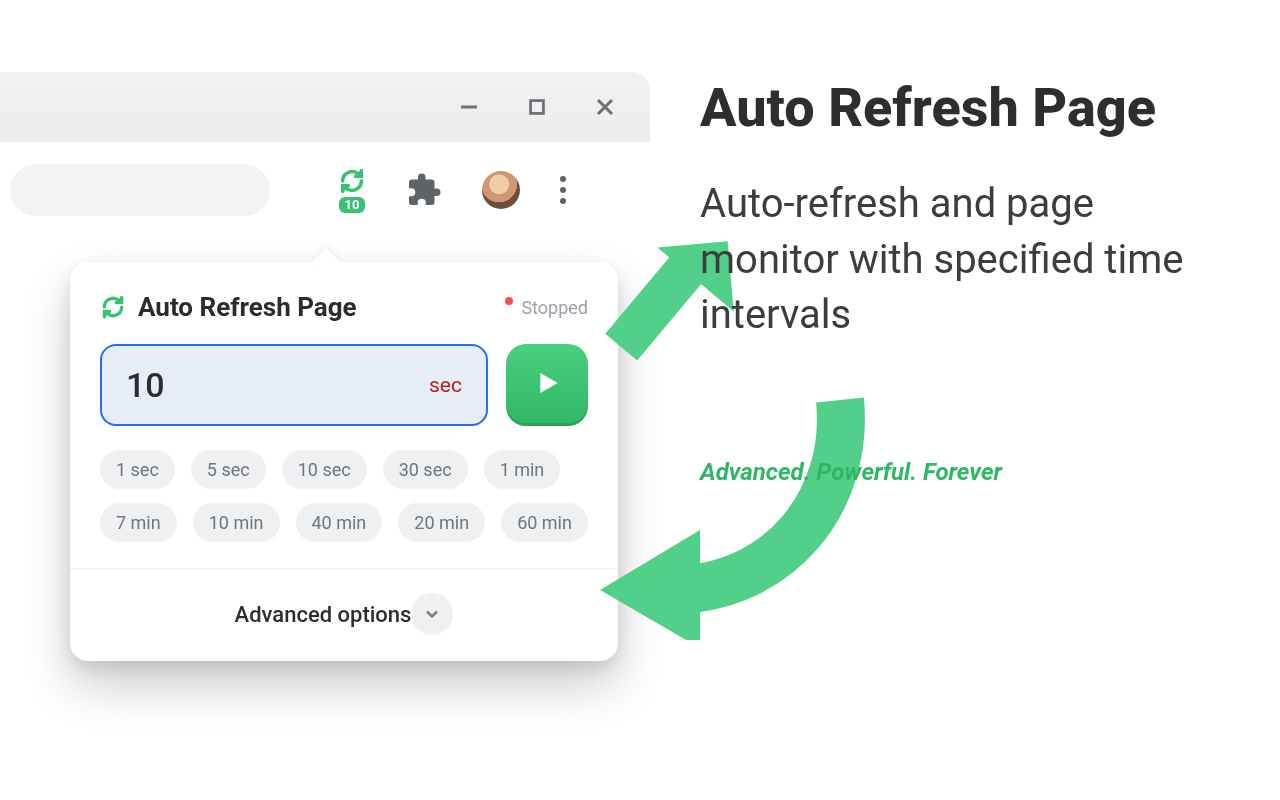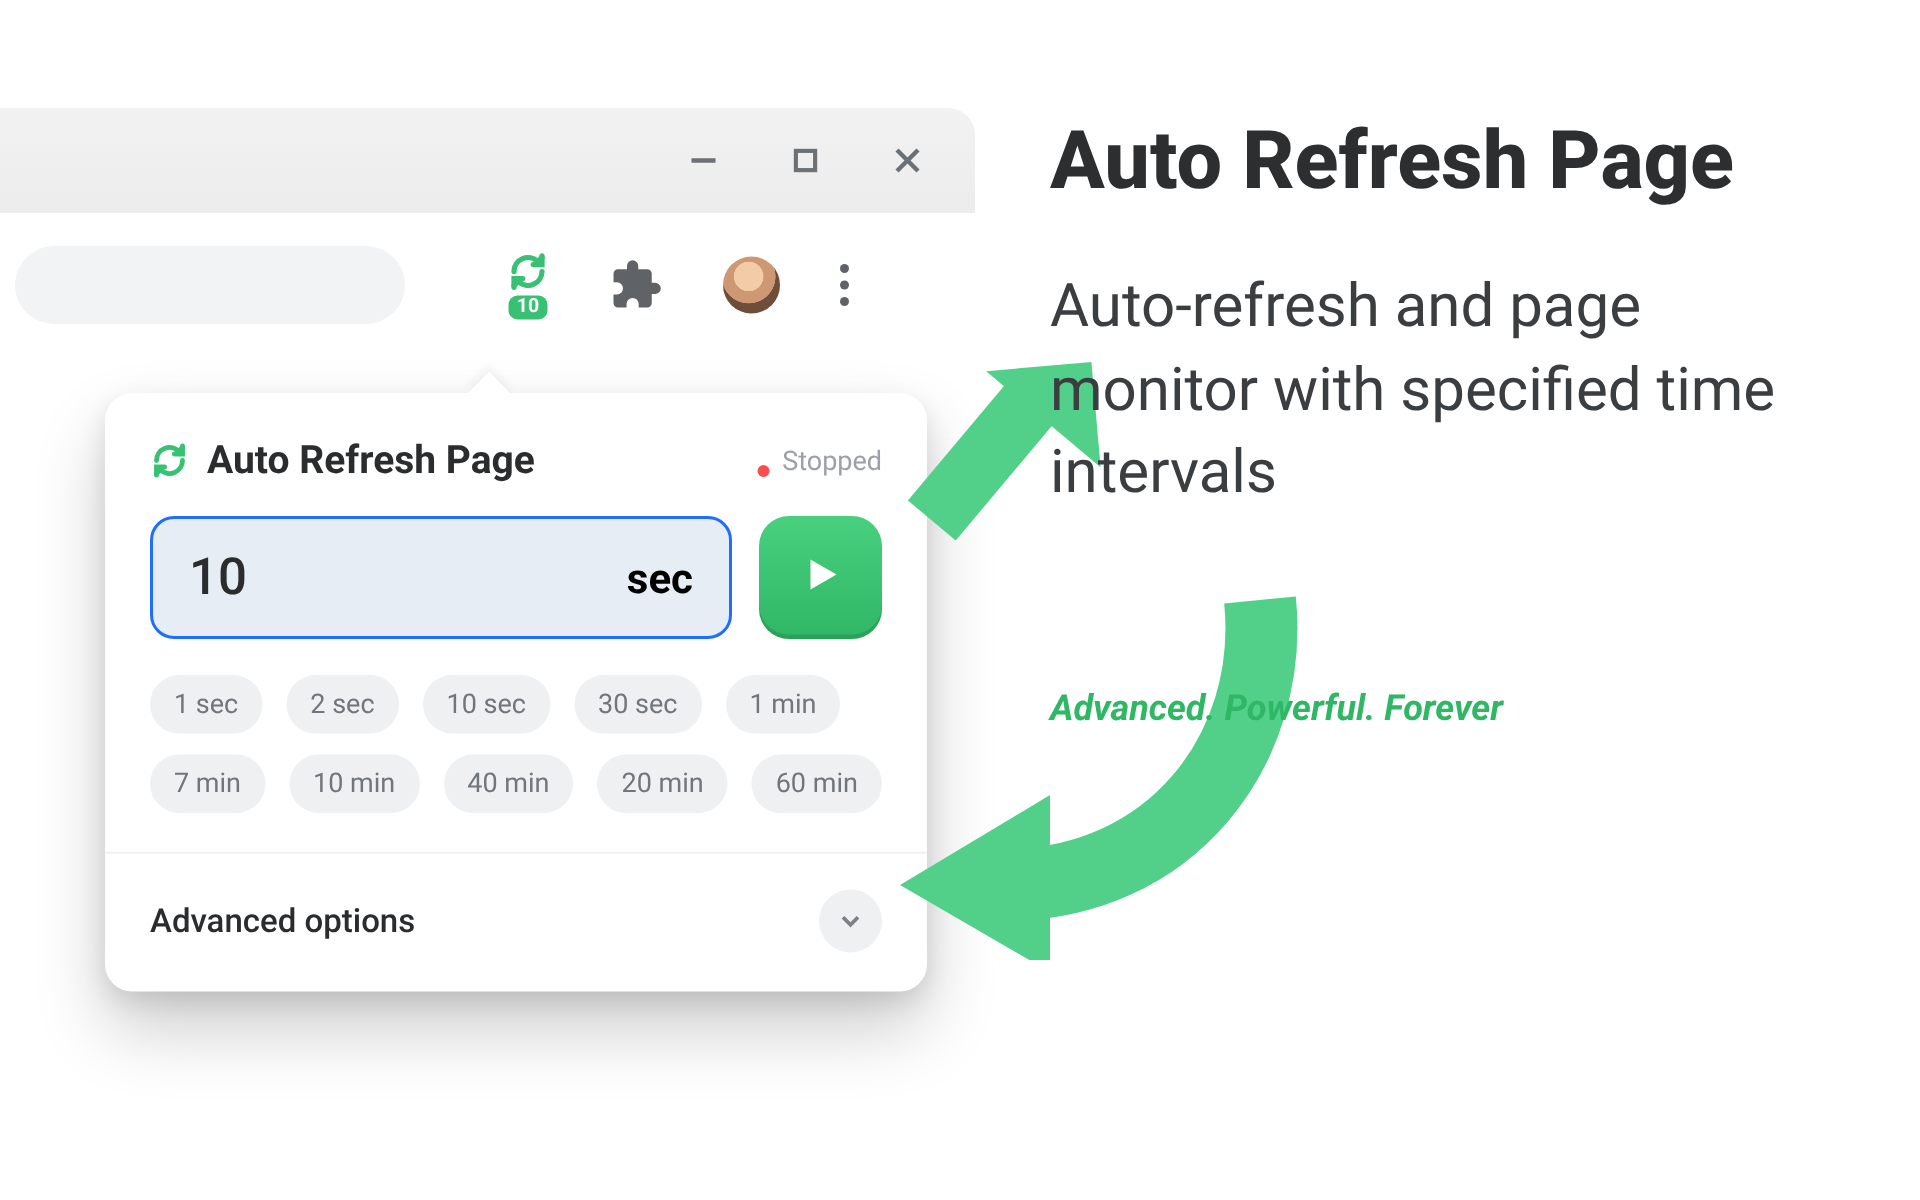--- a/index.html
+++ b/index.html
@@ -64,54 +64,54 @@
   }
   .popup::before {
     content:""; position:absolute; top:-10px; left:246px;
     width:20px; height:20px; background:#fff; transform:rotate(45deg);
     box-shadow: -3px -3px 6px rgba(0,0,0,.05);
   }
   .popup-header { display:flex; align-items:center; justify-content:space-between; margin-bottom:22px; }
   .popup-title-wrap { display:flex; align-items:center; gap:12px; }
   .popup-title-wrap .refresh-glyph { width:26px; height:26px; }
   .popup-title { font-size:26px; font-weight:700; color:#2a2c2e; }
-  .status { display:flex; align-items:flex-end; gap:8px; color:#9ba1a8; font-size:18px; }
+  .status { display:flex; align-items:flex-start; gap:8px; color:#9ba1a8; font-size:18px; }
   .status-dot { width:8px; height:8px; background:#ff4d4f; border-radius:50%; }
 
   .input-row { display:flex; gap:18px; align-items:stretch; margin-bottom:24px; }
   .interval-input {
     flex:1; height:82px;
     border:2.5px solid #1e6fff;
     background:#e6edf5;
     border-radius:16px;
     display:flex; align-items:center; justify-content:space-between;
     padding:0 24px;
   }
   .interval-value { font-size:34px; font-weight:500; color:#2a2c2e; }
-  .interval-unit { font-size:28px; color:#000000;font-weight:bold; }
+  .interval-unit { font-size:21px; color:#b91c1c; }
   .play-btn {
     width:82px; height:82px; border-radius:20px;
     background: linear-gradient(180deg,#48d07f,#30b765);
     display:flex; align-items:center; justify-content:center;
     box-shadow: inset 0 -3px 0 rgba(0,0,0,.12);
   }
   .play-btn svg { fill:#fff; }
 
   .chips { display:flex; flex-wrap:wrap; gap:14px 16px; margin-bottom:26px; }
   .chip {
     background:#eef0f1; color:#70767c;
     font-size:18px; padding:9px 16px; border-radius:22px;
     white-space:nowrap;
   }
 
   .adv {
     border-top:1px solid #eceeef;
     margin-left:-30px; margin-right:-30px;
     padding:24px 30px 26px 30px;
-    display:flex; align-items:center; justify-content:space-between;
+    display:flex; align-items:center; justify-content:center;
   }
   .adv-label { font-size:22px; color:#2a2c2e; font-weight:500; }
   .adv-chevron {
     width:42px; height:42px; border-radius:50%; background:#eef0f1;
     display:flex; align-items:center; justify-content:center;
   }
   .adv-chevron svg { stroke:#7a8187; stroke-width:3; fill:none; }
 
   
   .arrow-up {
@@ -211,21 +211,21 @@
       <span>
         <svg viewBox="0 0 24 24" width="32" height="32">
             <path d="M7 4.5v15l13-7.5z"></path>
           </svg>
       </span>
     </div>
   </div>
 
   <div class="chips">
     <span class="chip">1 sec</span>
-    <span class="chip">2 sec</span>
+    <span class="chip">5 sec</span>
     <span class="chip">10 sec</span>
     <span class="chip">30 sec</span>
     <span class="chip">1 min</span>
     <span class="chip">7 min</span>
     <span class="chip">10 min</span>
     <span class="chip">40 min</span>
     <span class="chip">20 min</span>
     <span class="chip">60 min</span>
   </div>
 

